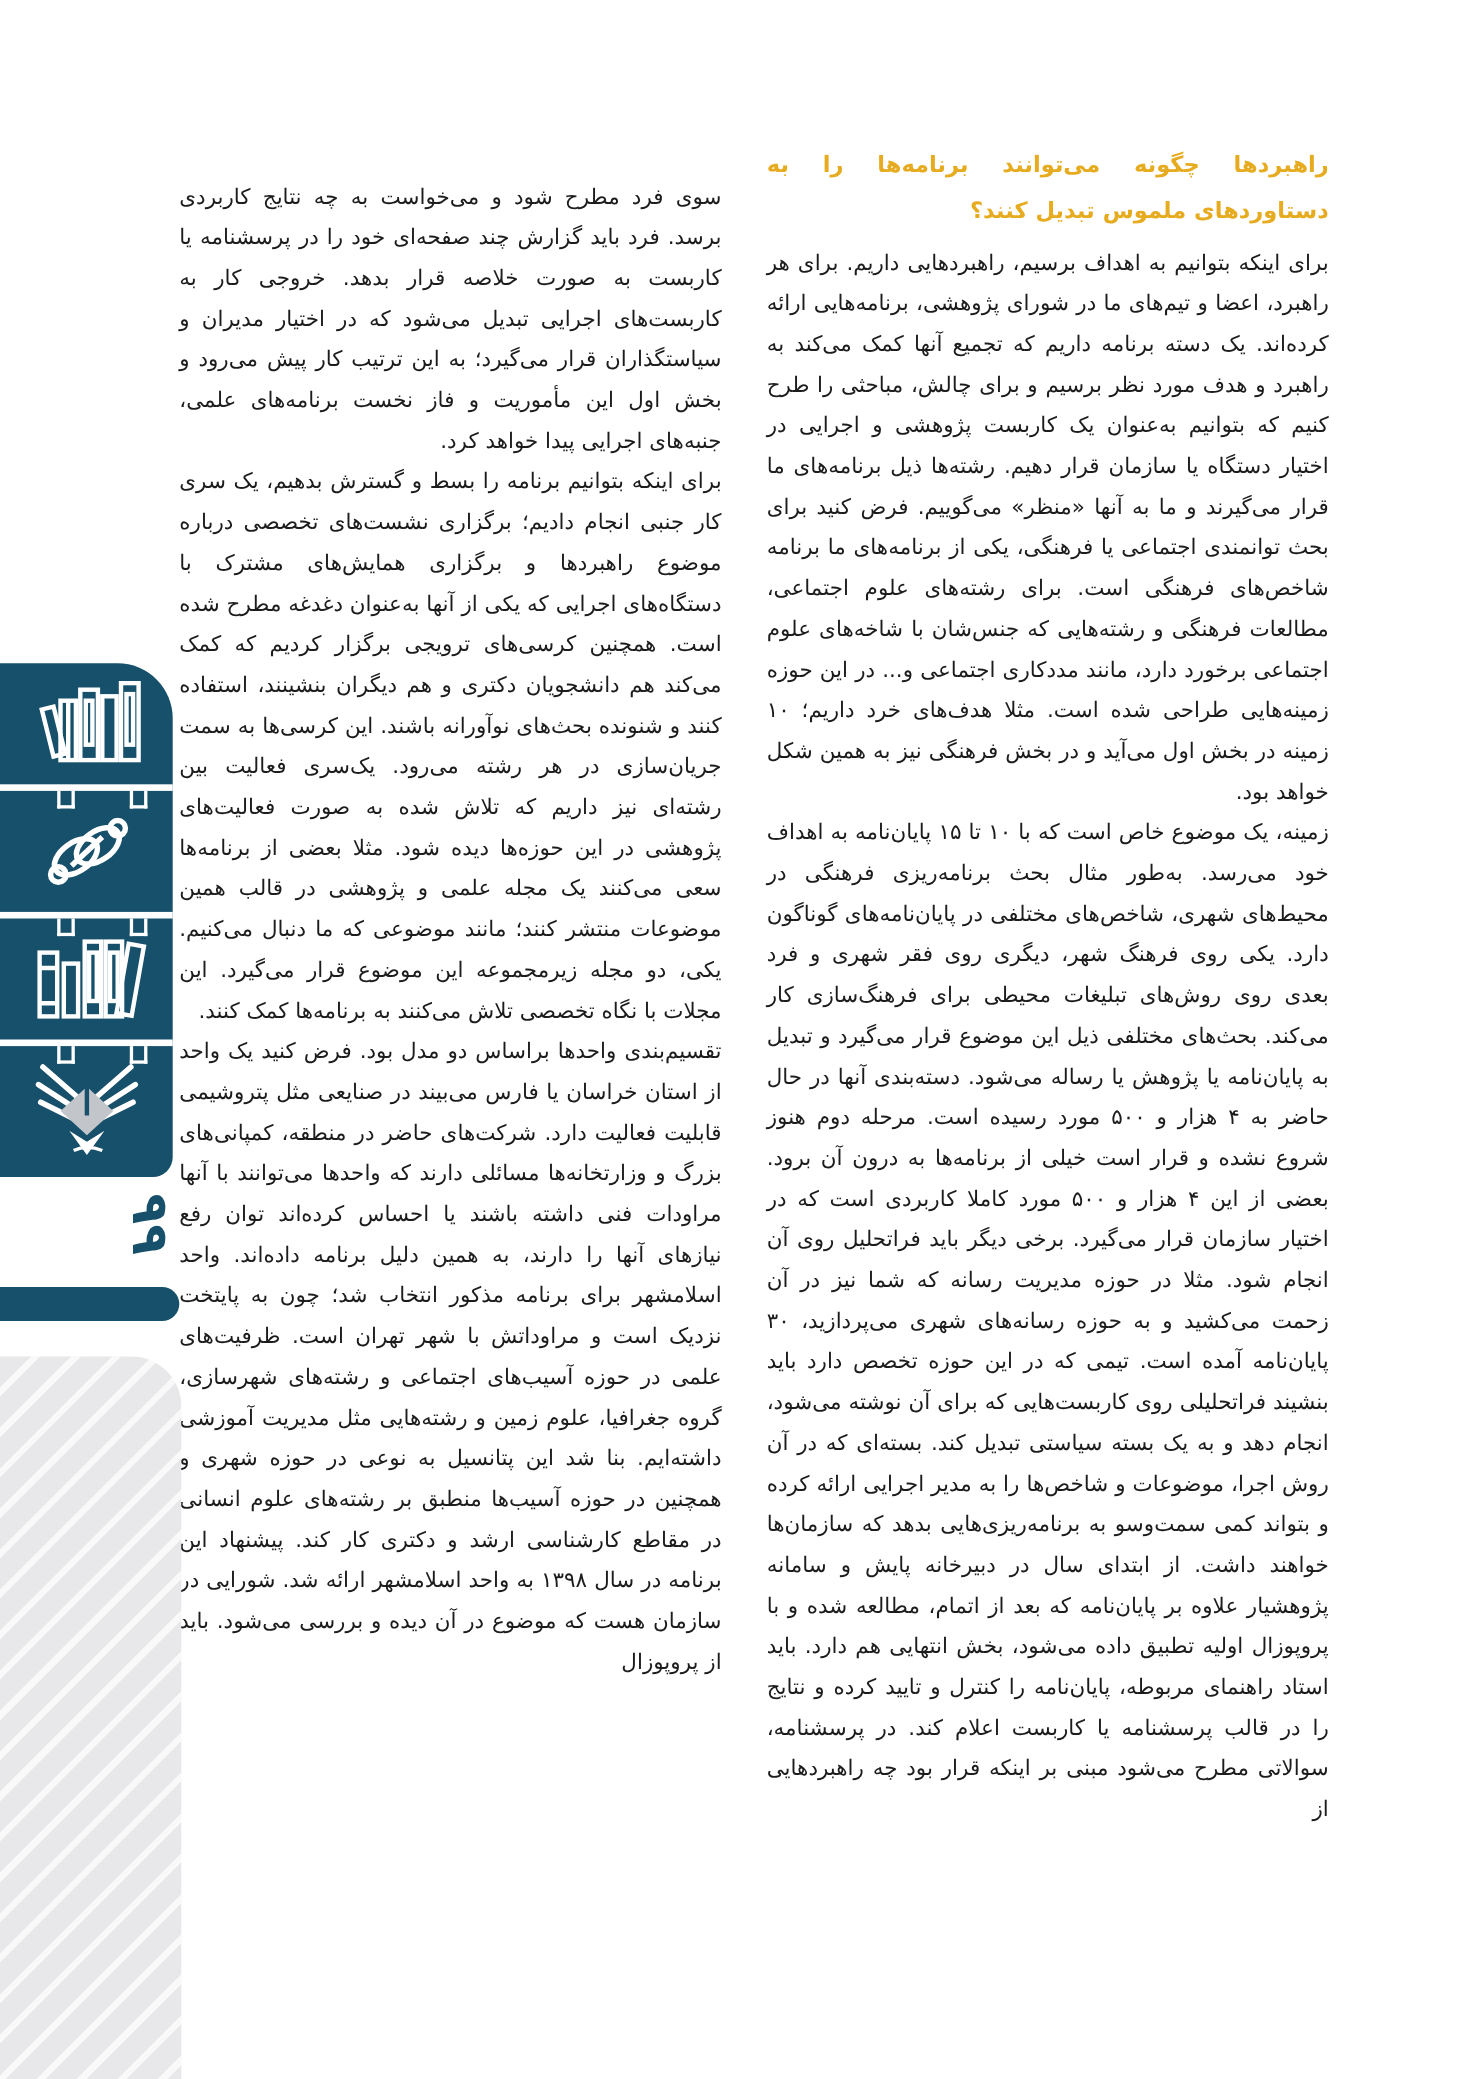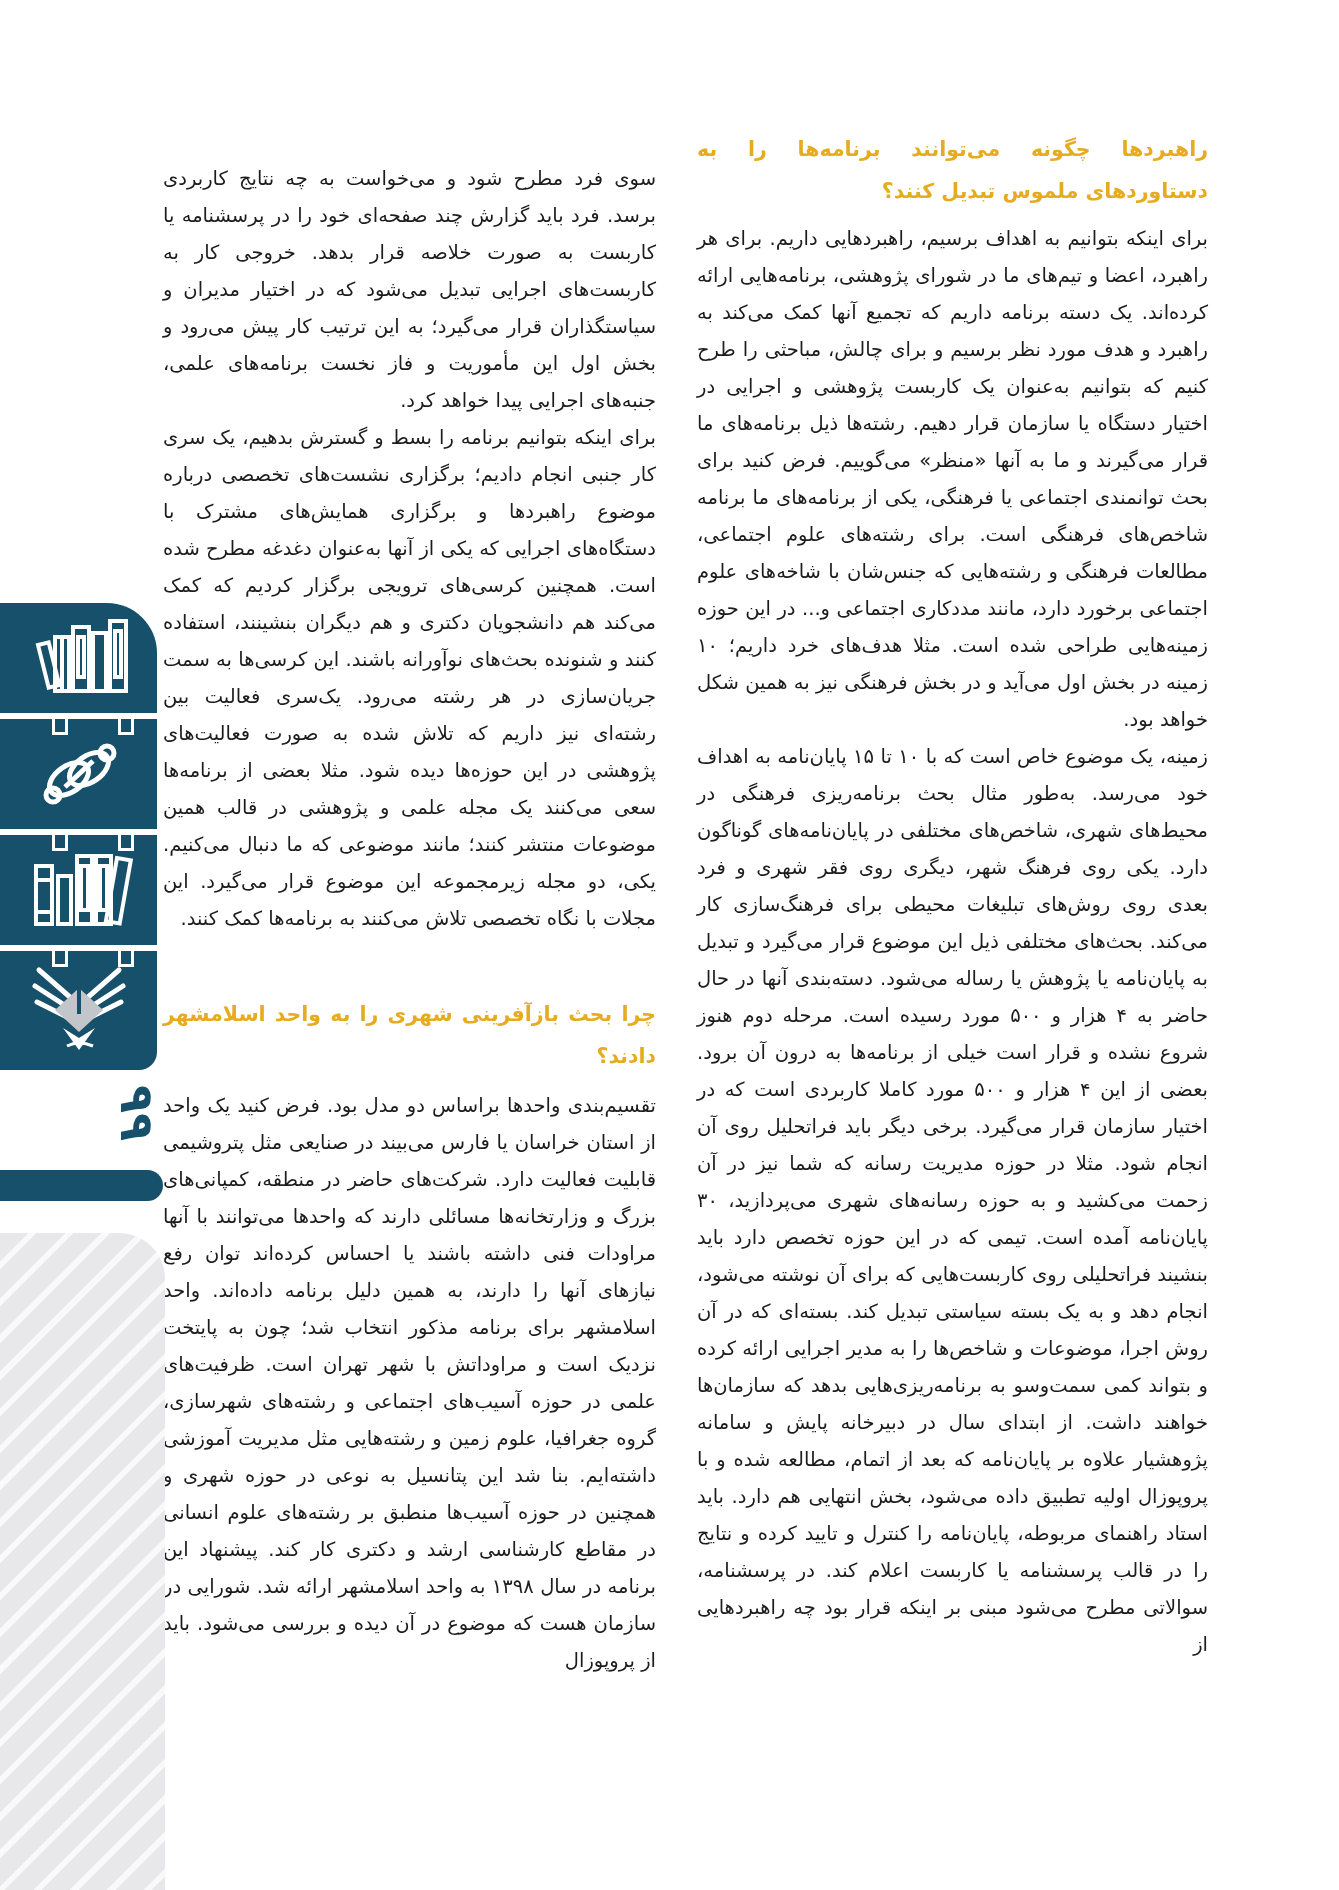--- a/index.html
+++ b/index.html
@@ -94,21 +94,20 @@
 
   <div class="col col-right">
     <p class="q first">راهبردها چگونه می‌توانند برنامه‌ها را به دستاوردهای ملموس تبدیل کنند؟</p>
     <p>برای اینکه بتوانیم به اهداف برسیم، راهبردهایی داریم. برای هر راهبرد، اعضا و تیم‌های ما در شورای پژوهشی، برنامه‌هایی ارائه کرده‌اند. یک دسته برنامه داریم که تجمیع آنها کمک می‌کند به راهبرد و هدف مورد نظر برسیم و برای چالش، مباحثی را طرح کنیم که بتوانیم به‌عنوان یک کاربست پژوهشی و اجرایی در اختیار دستگاه یا سازمان قرار دهیم. رشته‌ها ذیل برنامه‌های ما قرار می‌گیرند و ما به آنها «منظر» می‌گوییم. فرض کنید برای بحث توانمندی اجتماعی یا فرهنگی، یکی از برنامه‌های ما برنامه شاخص‌های فرهنگی است. برای رشته‌های علوم اجتماعی، مطالعات فرهنگی و رشته‌هایی که جنس‌شان با شاخه‌های علوم اجتماعی برخورد دارد، مانند مددکاری اجتماعی و... در این حوزه زمینه‌هایی طراحی شده است. مثلا هدف‌های خرد داریم؛ ۱۰ زمینه در بخش اول می‌آید و در بخش فرهنگی نیز به همین شکل خواهد بود.</p>
     <p>زمینه، یک موضوع خاص است که با ۱۰ تا ۱۵ پایان‌نامه به اهداف خود می‌رسد. به‌طور مثال بحث برنامه‌ریزی فرهنگی در محیط‌های شهری، شاخص‌های مختلفی در پایان‌نامه‌های گوناگون دارد. یکی روی فرهنگ شهر، دیگری روی فقر شهری و فرد بعدی روی روش‌های تبلیغات محیطی برای فرهنگ‌سازی کار می‌کند. بحث‌های مختلفی ذیل این موضوع قرار می‌گیرد و تبدیل به پایان‌نامه یا پژوهش یا رساله می‌شود. دسته‌بندی آنها در حال حاضر به ۴ هزار و ۵۰۰ مورد رسیده است. مرحله دوم هنوز شروع نشده و قرار است خیلی از برنامه‌ها به درون آن برود. بعضی از این ۴ هزار و ۵۰۰ مورد کاملا کاربردی است که در اختیار سازمان قرار می‌گیرد. برخی دیگر باید فراتحلیل روی آن انجام شود. مثلا در حوزه مدیریت رسانه که شما نیز در آن زحمت می‌کشید و به حوزه رسانه‌های شهری می‌پردازید، ۳۰ پایان‌نامه آمده است. تیمی که در این حوزه تخصص دارد باید بنشیند فراتحلیلی روی کاربست‌هایی که برای آن نوشته می‌شود، انجام دهد و به یک بسته سیاستی تبدیل کند. بسته‌ای که در آن روش اجرا، موضوعات و شاخص‌ها را به مدیر اجرایی ارائه کرده و بتواند کمی سمت‌وسو به برنامه‌ریزی‌هایی بدهد که سازمان‌ها خواهند داشت. از ابتدای سال در دبیرخانه پایش و سامانه پژوهشیار علاوه بر پایان‌نامه که بعد از اتمام، مطالعه شده و با پروپوزال اولیه تطبیق داده می‌شود، بخش انتهایی هم دارد. باید استاد راهنمای مربوطه، پایان‌نامه را کنترل و تایید کرده و نتایج را در قالب پرسشنامه یا کاربست اعلام کند. در پرسشنامه، سوالاتی مطرح می‌شود مبنی بر اینکه قرار بود چه راهبردهایی از</p>
   </div>
 
   <div class="col col-left">
     <p>سوی فرد مطرح شود و می‌خواست به چه نتایج کاربردی برسد. فرد باید گزارش چند صفحه‌ای خود را در پرسشنامه یا کاربست به صورت خلاصه قرار بدهد. خروجی کار به کاربست‌های اجرایی تبدیل می‌شود که در اختیار مدیران و سیاستگذاران قرار می‌گیرد؛ به این ترتیب کار پیش می‌رود و بخش اول این مأموریت و فاز نخست برنامه‌های علمی، جنبه‌های اجرایی پیدا خواهد کرد.</p>
     <p>برای اینکه بتوانیم برنامه را بسط و گسترش بدهیم، یک سری کار جنبی انجام دادیم؛ برگزاری نشست‌های تخصصی درباره موضوع راهبردها و برگزاری همایش‌های مشترک با دستگاه‌های اجرایی که یکی از آنها به‌عنوان دغدغه مطرح شده است. همچنین کرسی‌های ترویجی برگزار کردیم که کمک می‌کند هم دانشجویان دکتری و هم دیگران بنشینند، استفاده کنند و شنونده بحث‌های نوآورانه باشند. این کرسی‌ها به سمت جریان‌سازی در هر رشته می‌رود. یک‌سری فعالیت بین رشته‌ای نیز داریم که تلاش شده به صورت فعالیت‌های پژوهشی در این حوزه‌ها دیده شود. مثلا بعضی از برنامه‌ها سعی می‌کنند یک مجله علمی و پژوهشی در قالب همین موضوعات منتشر کنند؛ مانند موضوعی که ما دنبال می‌کنیم. یکی، دو مجله زیرمجموعه این موضوع قرار می‌گیرد. این مجلات با نگاه تخصصی تلاش می‌کنند به برنامه‌ها کمک کنند.</p>
-    <p class="q mid">چرا بحث بازآفرینی شهری را به واحد اسلامشهر دادند؟</p>
     <p>تقسیم‌بندی واحدها براساس دو مدل بود. فرض کنید یک واحد از استان خراسان یا فارس می‌بیند در صنایعی مثل پتروشیمی قابلیت فعالیت دارد. شرکت‌های حاضر در منطقه، کمپانی‌های بزرگ و وزارتخانه‌ها مسائلی دارند که واحدها می‌توانند با آنها مراودات فنی داشته باشند یا احساس کرده‌اند توان رفع نیازهای آنها را دارند، به همین دلیل برنامه داده‌اند. واحد اسلامشهر برای برنامه مذکور انتخاب شد؛ چون به پایتخت نزدیک است و مراوداتش با شهر تهران است. ظرفیت‌های علمی در حوزه آسیب‌های اجتماعی و رشته‌های شهرسازی، گروه جغرافیا، علوم زمین و رشته‌هایی مثل مدیریت آموزشی داشته‌ایم. بنا شد این پتانسیل به نوعی در حوزه شهری و همچنین در حوزه آسیب‌ها منطبق بر رشته‌های علوم انسانی در مقاطع کارشناسی ارشد و دکتری کار کند. پیشنهاد این برنامه در سال ۱۳۹۸ به واحد اسلامشهر ارائه شد. شورایی در سازمان هست که موضوع در آن دیده و بررسی می‌شود. باید از پروپوزال</p>
   </div>
 
   <div class="side-block">
     <div class="seg">
       <svg width="110" height="78" viewBox="0 0 110 78" fill="none" stroke="#ffffff" stroke-width="4">
         <rect x="14" y="26" width="11" height="44" transform="rotate(-14 14 26)"></rect>
         <rect x="31" y="18" width="14" height="54"></rect>
         <line x1="38" y1="18" x2="38" y2="72"></line>
         <rect x="49" y="8" width="16" height="64"></rect>

